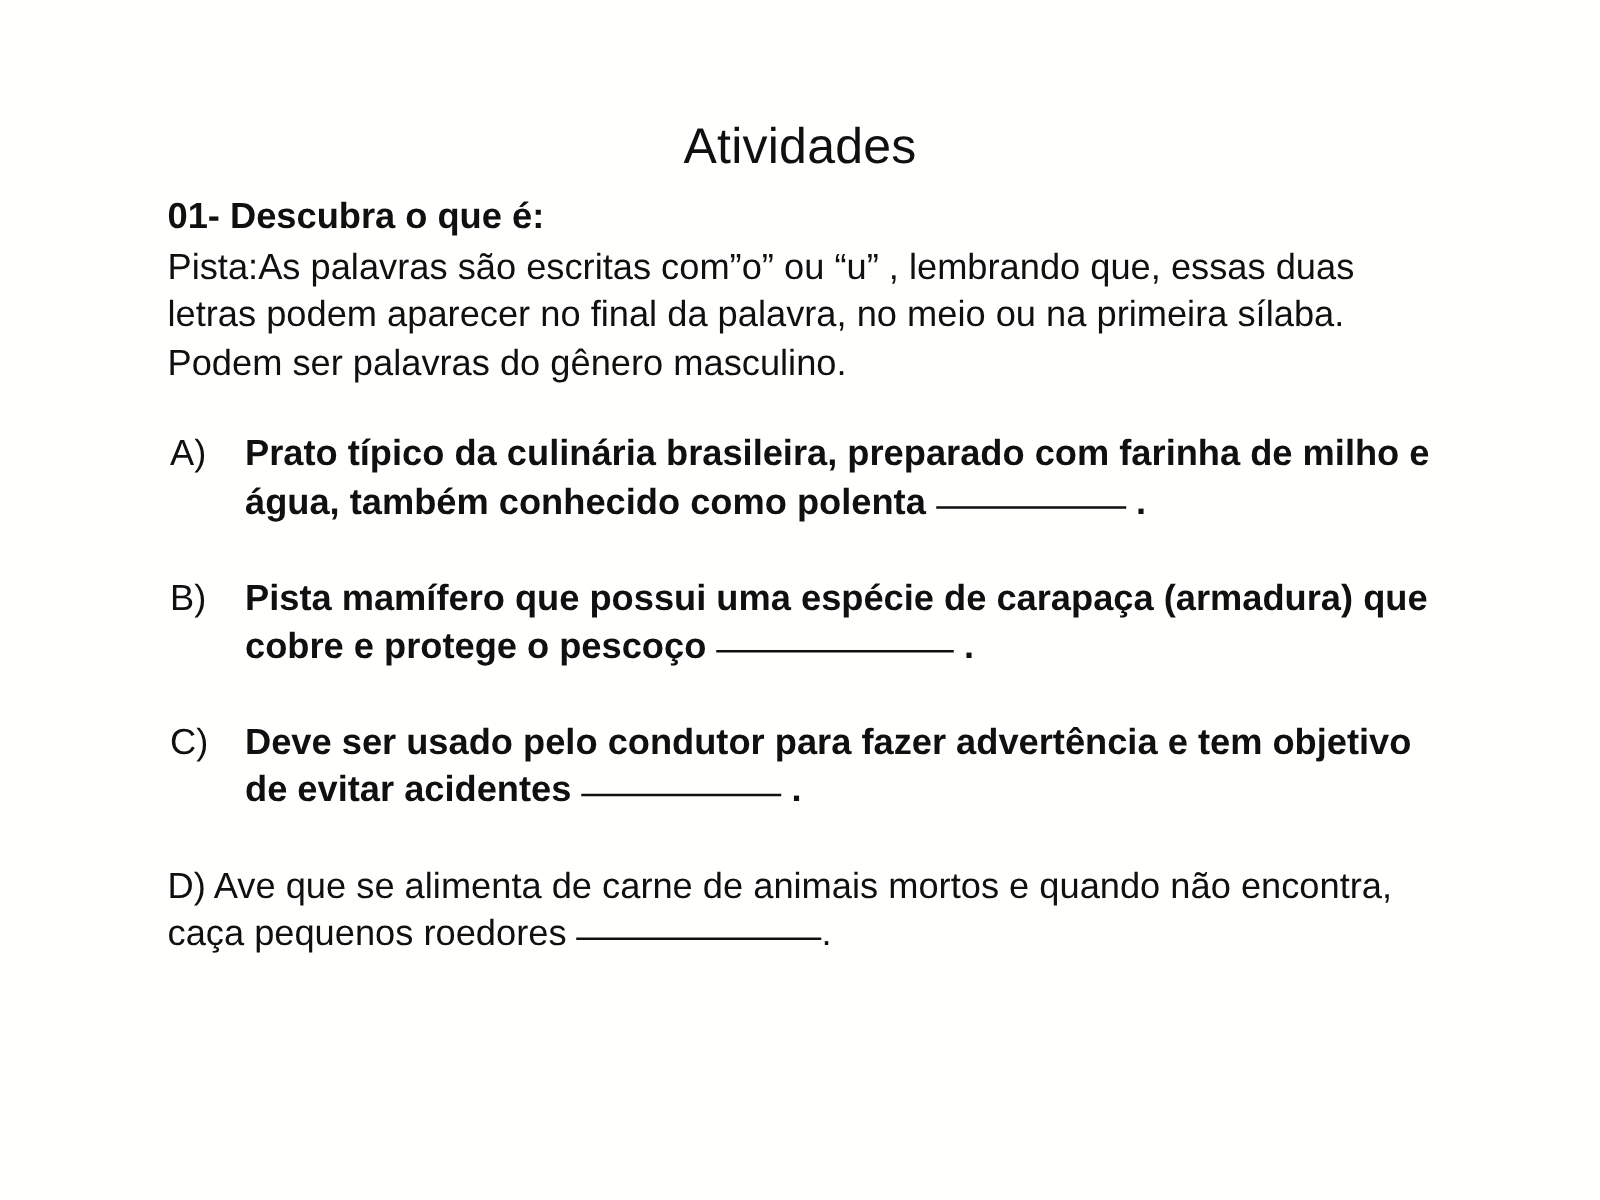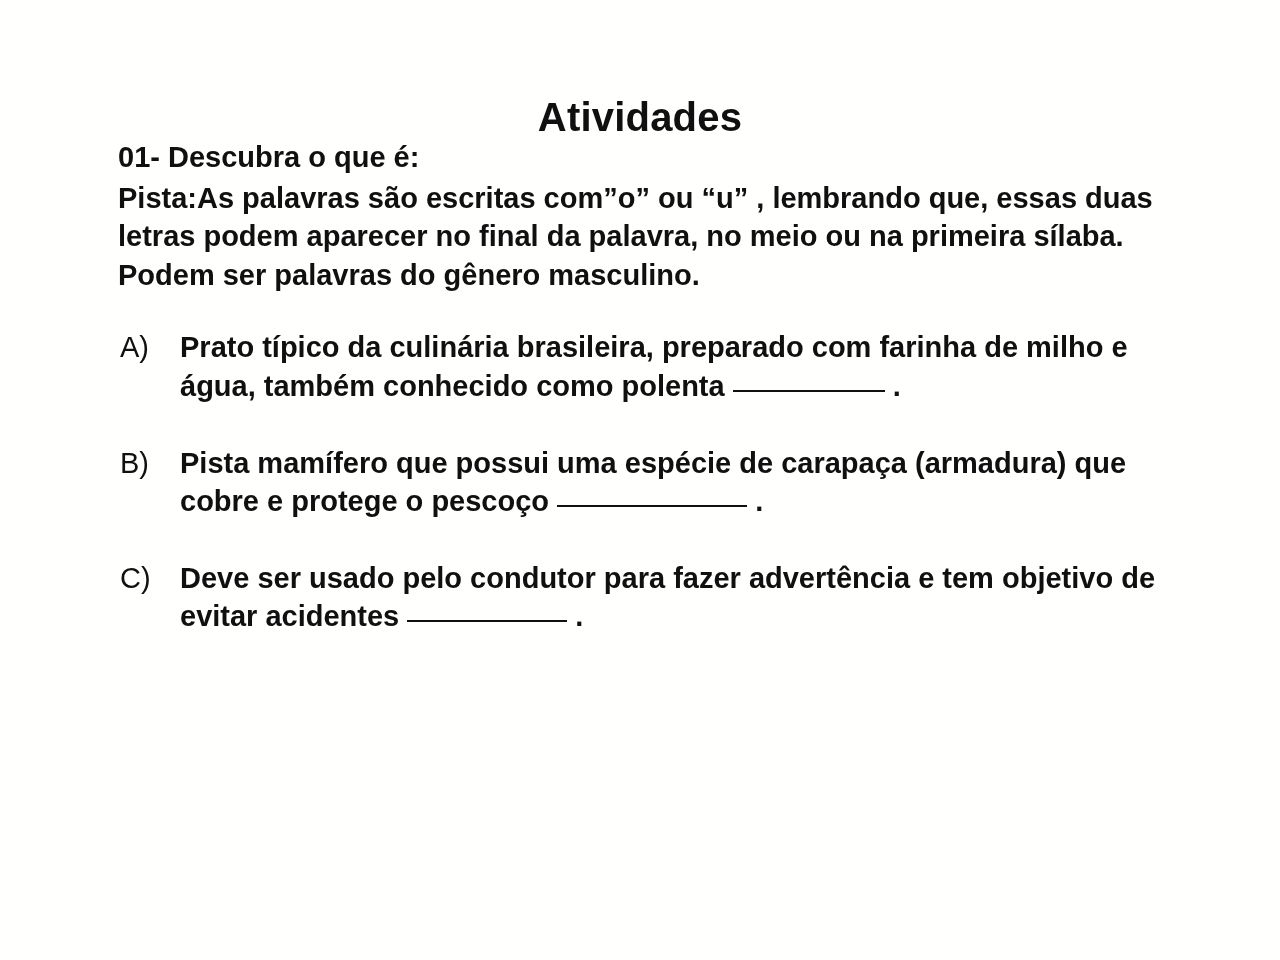--- a/index.html
+++ b/index.html
@@ -17,42 +17,41 @@
   .slide {
     position: relative;
     width: 1280px;
     height: 960px;
     box-sizing: border-box;
     padding: 0;
   }
   .title {
     text-align: center;
     font-size: 40px;
-    font-weight: bold;
+    font-weight: normal;
     letter-spacing: 0.2px;
     margin: 95px 0 0 0;
     line-height: 1.1;
   }
   .body-block {
-    margin: 0;
+    margin: 16px;
     padding: 0 120px 0 118px;
   }
   .lead-line-1 {
     font-weight: bold;
     font-size: 29px;
     line-height: 1.3;
   }
   .lead-line-1 .dash {
     letter-spacing: 0px;
   }
   .pista-par {
     font-size: 29px;
     line-height: 1.33;
     margin-top: 2px;
-    font-weight: bold;
   }
   .items {
     margin-top: 34px;
   }
   .item {
     display: flex;
     font-size: 29px;
     line-height: 1.33;
     margin-bottom: 38px;
   }
@@ -121,16 +120,19 @@
       </div>
 
       <div class="item">
         <div class="marker">C)</div>
         <div class="text">
           <span>Deve ser usado pelo condutor para fazer advertência  e  tem objetivo de evitar acidentes </span>
           <span class="nowrap"><span class="blank b-c"></span> <span>.</span></span>
         </div>
       </div>
 
+      <div class="item-d">
+        <span>D)</span><span> Ave que se alimenta de carne de animais mortos  e quando não encontra, caça pequenos roedores </span><span class="nowrap"><span class="blank b-d"></span><span>.</span></span>
+      </div>
 
     </div>
   </div>
 </div>
 
 </body></html>

